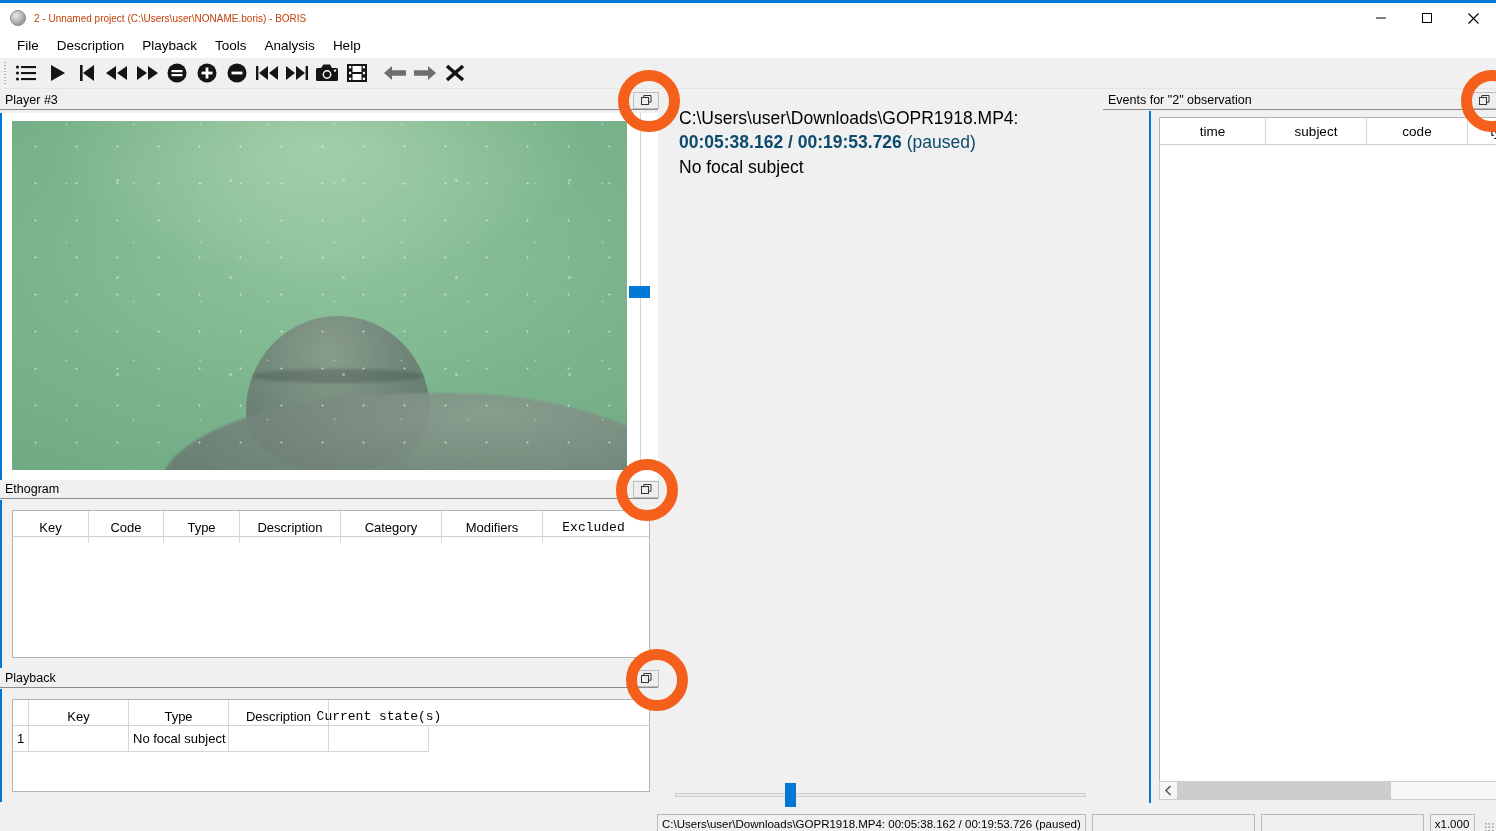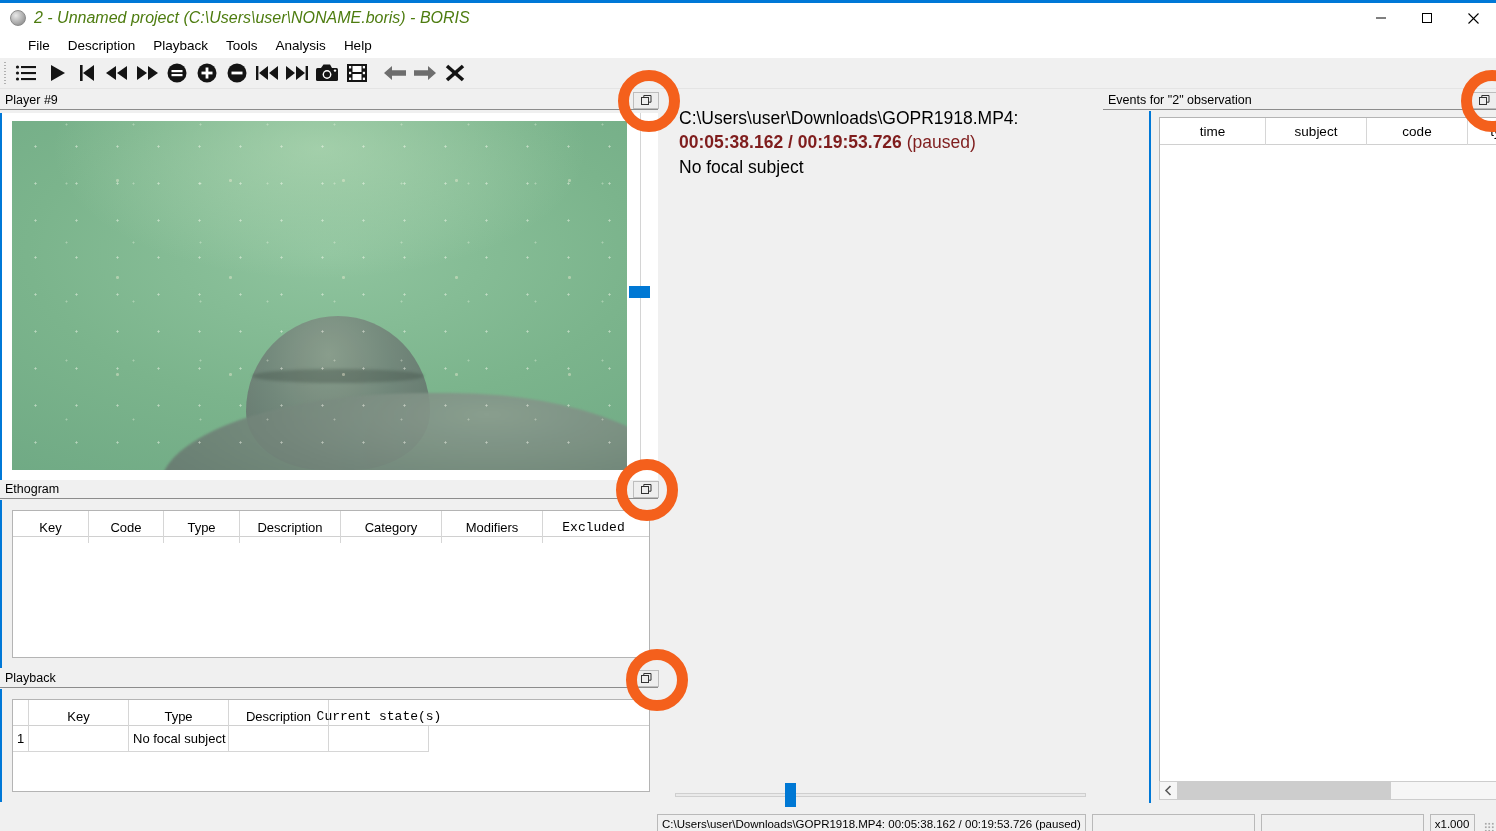--- a/index.html
+++ b/index.html
@@ -23,39 +23,39 @@
     display: flex; align-items: center;
   }
   .title-icon {
     width: 16px; height: 16px; margin-left: 10px; margin-right: 8px;
     border-radius: 50%;
     background: radial-gradient(circle at 35% 32%, #e8e8e8 0%, #b9b9b9 45%, #7d7d7d 100%);
     border: 1px solid #8a8a8a;
     flex: none;
   }
   .title-text {
-    font-size: 16px; color: #4d7c0f; white-space: nowrap; font-style: italic;
+    font-size: 10px; color: #c2410c; white-space: nowrap;
   }
   .wincontrols {
     position: absolute; right: 0; top: 0; height: 30px;
     display: flex;
   }
   .wbtn {
     width: 46px; height: 30px;
     display: flex; align-items: center; justify-content: center;
     color: #000; font-size: 13px;
     background: transparent;
   }
   .wbtn svg { display: block; }
 
   
   .menubar {
     position: absolute; top: 30px; left: 0; width: 1496px; height: 25px;
     background: #ffffff;
-    display: flex; align-items: center; padding-left: 19px;
+    display: flex; align-items: center; padding-left: 8px;
   }
   .menu-item {
     font-size: 13.5px; color: #000;
     padding: 3px 9px;
   }
 
   
   .toolbar {
     position: absolute; top: 55px; left: 0; width: 1496px; height: 31px;
     background: #f0f0f0;
@@ -172,21 +172,21 @@
     left: 640px; top: 295px; width: 1px; height: 170px;
     background: #d4d4d4;
   }
 
   
   .info-block {
     position: absolute;
     top: 104px; left: 679px; width: 412px;
   }
   .info-line1 { font-size: 17.5px; color: #000; line-height: 23px; white-space: nowrap; }
-  .info-line2 { font-size: 17.5px; color: #7f1d1d; line-height: 25px; white-space: nowrap; }
+  .info-line2 { font-size: 17.5px; color: #0c4a6e; line-height: 25px; white-space: nowrap; }
   .info-line2 b { font-weight: bold; }
   .info-line3 { font-size: 17.5px; color: #000; line-height: 25px; white-space: nowrap; }
 
   
   #etho-title { top: 478px; left: 0; width: 658px; }
   #etho-float { top: 478px; left: 633px; }
   .etho-area {
     position: absolute; top: 497px; left: 0; width: 658px; height: 168px;
     background: #f0f0f0;
     border-left: 2px solid #0078d7;
@@ -471,21 +471,21 @@
     </div>
 
     <div class="tb-btn">
       <svg width="22" height="20" viewBox="0 0 22 20">
         <line x1="3" y1="3" x2="19" y2="17" stroke="#141414" stroke-width="3.6"></line>
         <line x1="19" y1="3" x2="3" y2="17" stroke="#141414" stroke-width="3.6"></line>
       </svg>
     </div>
   </div>
 
-  <div class="panel-title" id="player-title">Player #9</div>
+  <div class="panel-title" id="player-title">Player #3</div>
   <div class="float-btn" id="player-float">
     <svg width="11" height="11" viewBox="0 0 11 11">
       <rect x="0.5" y="2.5" width="7" height="7" fill="none" stroke="#333" stroke-width="1"></rect>
       <polyline points="2.8,2.5 2.8,0.5 10,0.5 10,7.2 8,7.2" fill="none" stroke="#333" stroke-width="1"></polyline>
     </svg>
   </div>
 
   <div class="video-area">
     <div class="video-frame">
       <div class="vid-water"></div>

